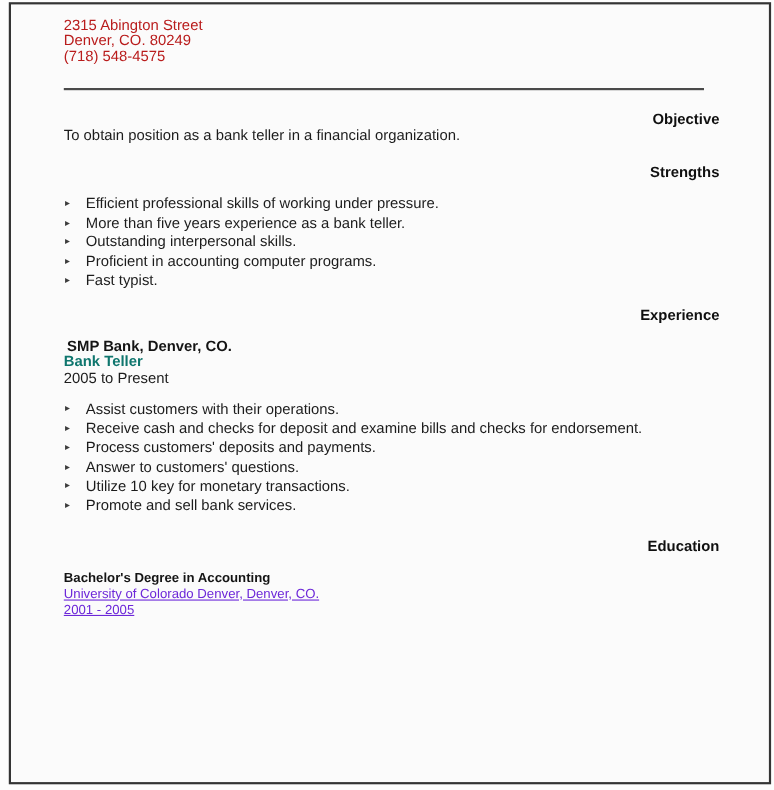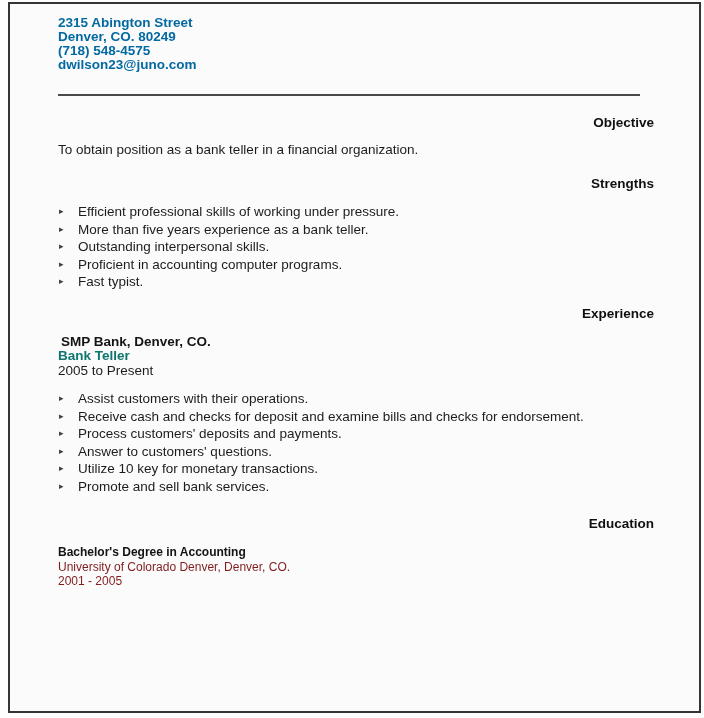--- a/index.html
+++ b/index.html
@@ -24,41 +24,40 @@
     margin-top:51px;
     font-size:24px;
     font-weight:bold;
     color:#0a0a0a;
     line-height:26px;
     letter-spacing:0.2px;
   }
   .contact{
     margin-top:12px;
     font-size:13.5px;
-    font-weight:bold;
+    font-weight:normal;
     line-height:14px;
-    color:#0369a1;
+    color:#b91c1c;
   }
   .contact div{ margin-bottom:0; }
   .divider{
     margin-top:22px;
     width:582px;
     height:2px;
     background:#4a4a4a;
   }
   .section-heading{
     margin-top:20px;
     font-size:13.5px;
     font-weight:bold;
     line-height:14px;
     color:#101010;
     text-align:right;
   }
   .body-text{
-    margin-top:13px;
     font-size:13.5px;
     line-height:14px;
     color:#1c1c1c;
   }
   .bullet-list{
     margin-top:12px;
     list-style:none;
     font-size:13.5px;
     line-height:17.5px;
     color:#1c1c1c;
@@ -73,36 +72,35 @@
     font-size:9px;
     color:#3d3d3d;
     line-height:13px;
   }
   .job-block{ margin-top:14px; font-size:13.5px; line-height:14.5px; }
   .job-company{ font-weight:bold; padding-left:3px; color:#141414; }
   .job-title{ font-weight:bold; color:#0f766e; }
   .job-dates{ font-weight:normal; color:#1c1c1c; }
   .edu-block{ margin-top:14px; font-size:12px; line-height:14.5px; }
   .edu-degree{ font-weight:bold; color:#141414; }
-  .edu-school, .edu-dates{ font-weight:normal; color:#7f1d1d; }
+  .edu-school, .edu-dates{ font-weight:normal; color:#6d28d9;text-decoration:underline; }
   .heading-experience{ margin-top:16px;padding-left:44px; }
   .heading-education{ margin-top:22px; }
 </style>
 </head>
 <body>
 
 <div class="page-frame">
   <div class="content">
 
 
     <div class="contact">
       <div>2315 Abington Street</div>
       <div>Denver, CO. 80249</div>
       <div>(718) 548-4575</div>
-      <div>dwilson23@juno.com</div>
     </div>
 
     <div class="divider"></div>
 
     <div class="section-heading">Objective</div>
     <div class="body-text">To obtain position as a bank teller in a financial organization.</div>
 
     <div class="section-heading">Strengths</div>
     <ul class="bullet-list">
       <li><span class="bullet-icon">▸</span><span>Efficient professional skills of working under pressure.</span></li>

